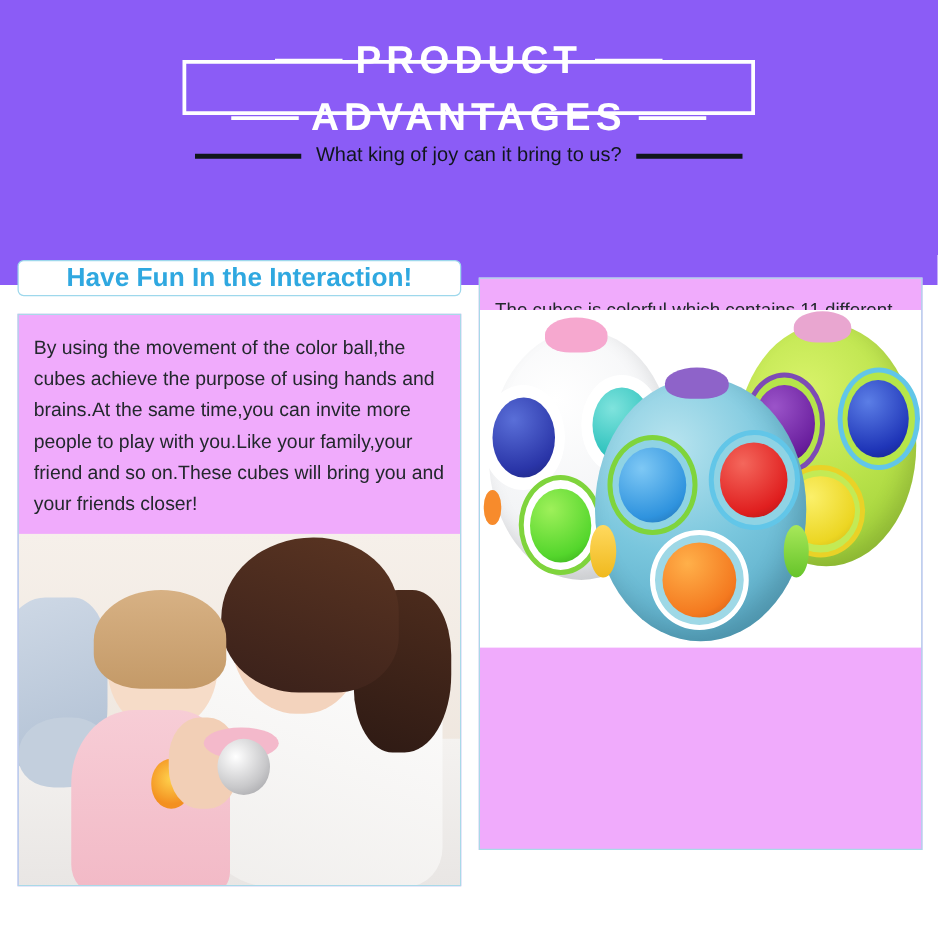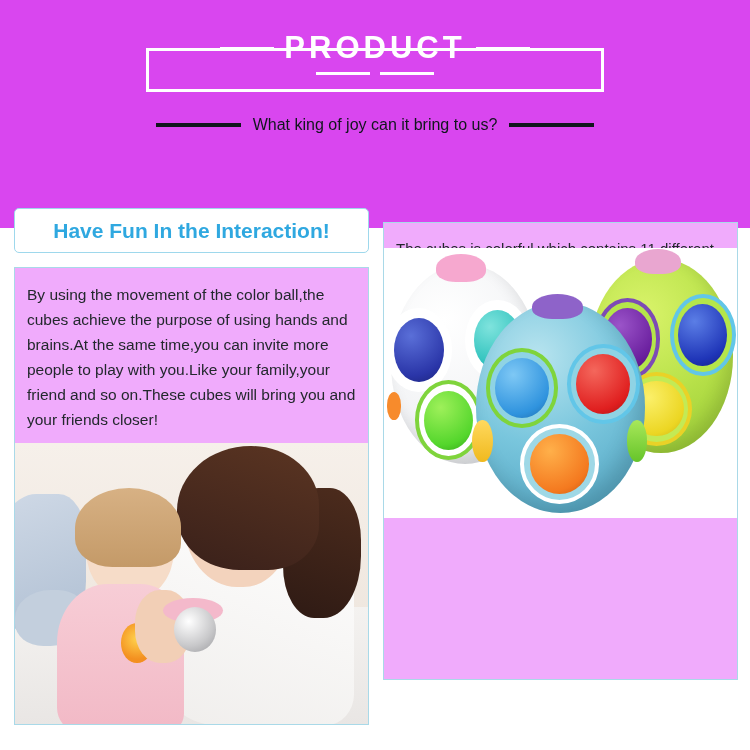--- a/index.html
+++ b/index.html
@@ -7,21 +7,21 @@
     width:750px;height:750px;
     background:#ffffff;
     font-family:"Liberation Sans", sans-serif;
     overflow:hidden;
   }
   .page{position:relative;width:750px;height:750px;}
 
   
   .header{
     position:absolute;left:0;top:0;width:750px;height:228px;
-    background:#d946ef;
+    background:#8b5cf6;
   }
   .frame{
     position:absolute;left:146px;top:48px;width:458px;height:44px;
     border:3px solid #ffffff;box-sizing:border-box;
   }
   .title-wrap{
     position:absolute;left:0;top:26px;width:750px;
     text-align:center;
   }
   .title-line{
@@ -60,21 +60,21 @@
   .panels{
     position:absolute;left:0;top:180px;width:750px;height:570px;
   }
   .panel{
     position:absolute;top:28px;width:355px;
   }
   .panel.left{left:14px;}
   .panel.right{left:383px;}
 
   .panel-head{
-    height:45px;
+    height:29px;
     border:1px solid #9ED8EC;
     border-radius:5px;
     box-sizing:border-box;
     display:flex;align-items:center;justify-content:center;
     background:#ffffff;
   }
   .panel-head-text{
     color:#2FA8E0;
     font-weight:bold;
     font-size:21px;
@@ -179,20 +179,21 @@
     <div class="frame"></div>
 
     <div class="title-wrap">
       <div class="title-line t1">
         <span class="rule"></span>
         <span class="title-text">PRODUCT</span>
         <span class="rule"></span>
       </div>
       <div class="title-line t2">
         <span class="rule"></span>
+        <span class="title-text">ADVANTAGES</span>
         <span class="rule"></span>
       </div>
     </div>
 
     <div class="subtitle-wrap">
       <span class="dash"></span>
       <span class="subtitle-text">What king of joy can it bring to us?</span>
       <span class="dash"></span>
     </div>
   </div>

